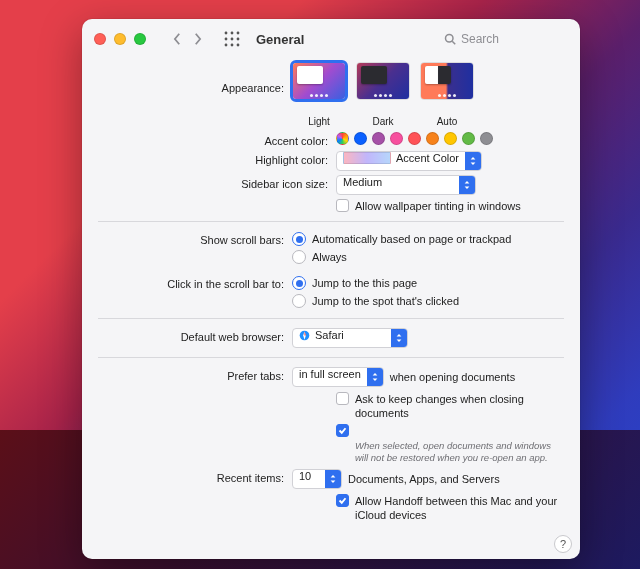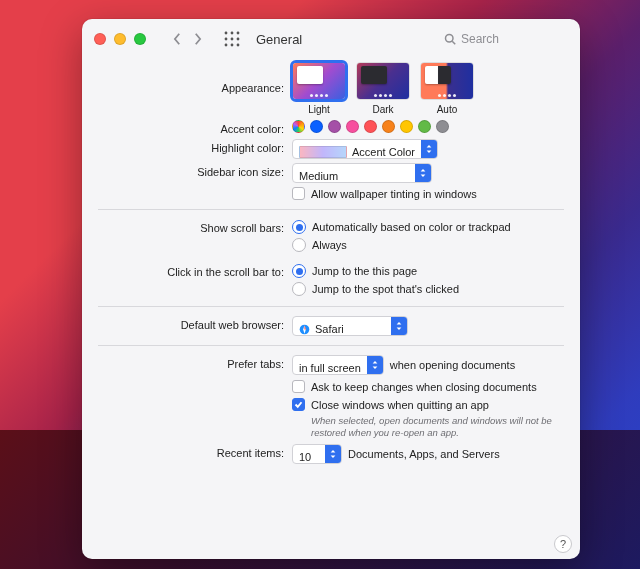--- a/index.html
+++ b/index.html
@@ -12,45 +12,45 @@
   display: flex; flex-direction: column; overflow: hidden; }
 .titlebar { height: 40px; display: flex; align-items: center; padding: 0 12px; gap: 8px; }
 .traffic { display: flex; gap: 8px; }
 .dot { width: 12px; height: 12px; border-radius: 6px; border: 0.5px solid rgba(0,0,0,0.12); }
 .dot.red { background: #ff5f57; } .dot.yellow { background: #febc2e; } .dot.green { background: #28c840; }
 .navbtns { display: flex; gap: 2px; margin-left: 14px; color: #8e8e93; }
 .chev { width: 18px; height: 22px; display: flex; align-items: center; justify-content: center; }
 .chev svg { width: 9px; height: 14px; stroke: #8e8e93; stroke-width: 2; fill: none; }
 .gridicon { margin-left: 10px; color: #555; display: flex; }
 .gridicon svg { width: 16px; height: 16px; }
-.title { font-size: 13px; font-weight: 400; color: #333; margin-left: 8px; }
+.title { font-size: 13px; font-weight: 700; color: #333; margin-left: 8px; }
 .spacer { flex: 1; }
 .search { display: flex; align-items: center; background: transparent; border-radius: 6px; padding: 3px 6px; color: #8e8e93; font-size: 12px; gap: 5px; width: 130px; }
 .search svg { width: 12px; height: 12px; stroke: #8e8e93; stroke-width: 2; fill: none; }
 .content { flex: 1; overflow-y: auto; font-size: 11px; color: #222; }
 .row { display: flex; align-items: flex-start; padding: 3px 22px 3px 0; }
-.row.tight { padding-top: 2px; padding-bottom: 2px; }
+.row.tight { padding-top: 2px; padding-bottom: 2px; padding-left: 44px; }
 .lbl { width: 210px; text-align: right; padding-right: 8px; padding-top: 3px; color: #222; white-space: nowrap; }
 .val { flex: 1; display: flex; flex-direction: column; gap: 2px; }
 .val.h { flex-direction: row; align-items: center; gap: 6px; flex-wrap: wrap; }
 hr.sep { border: none; border-top: 1px solid #d8d8dc; margin: 6px 16px; }
 .apps { display: flex; gap: 10px; }
-.appopt { display: flex; flex-direction: column; align-items: center; gap: 4px; cursor: pointer; }
+.appopt { display: flex; flex-direction: column; align-items: center; gap: 16px; cursor: pointer; }
 .thumb { width: 54px; height: 38px; border-radius: 4px; border: 1px solid rgba(0,0,0,0.1); position: relative; overflow: hidden; }
 .thumb.sel { outline: 3px solid #2f6fef; outline-offset: -1px; }
 .thumb .bg { position: absolute; inset: 0; }
 .thumb .mini { position: absolute; left: 4px; top: 3px; width: 26px; height: 18px; background: #fff; border-radius: 2px; box-shadow: 0 1px 2px rgba(0,0,0,0.3); }
 .thumb.dark .mini { background: #2b2b30; }
 .thumb .dots { position: absolute; bottom: 2px; left: 0; right: 0; display: flex; justify-content: center; gap: 2px; }
 .thumb .dots span { width: 3px; height: 3px; border-radius: 2px; background: rgba(255,255,255,0.9); }
 .apptxt { font-size: 10px; }
 .colors { display: flex; gap: 5px; align-items: center; }
 .cdot { width: 13px; height: 13px; border-radius: 7px; border: 0.5px solid rgba(0,0,0,0.15); cursor: pointer; }
 .cdot.multi { background: conic-gradient(#ff453a, #ff9f0a, #ffd60a, #30d158, #0a84ff, #bf5af2, #ff453a); }
-.sel-wrap { position: relative; display: inline-flex; align-items: flex-end; background: #fff; border: 1px solid #d1d1d6; border-radius: 4px; height: 20px; font-size: 11px; }
+.sel-wrap { position: relative; display: inline-flex; align-items: flex-start; background: #fff; border: 1px solid #d1d1d6; border-radius: 4px; height: 20px; font-size: 11px; }
 .sel-wrap .seltxt { padding: 0 6px; display: flex; align-items: center; gap: 5px; }
 .sel-wrap .selcap { width: 16px; height: 100%; background: #2f6fef; border-radius: 0 3px 3px 0; display: flex; align-items: center; justify-content: center; }
 .sel-wrap .selcap svg { width: 8px; height: 10px; fill: #fff; }
 .hlswatch { width: 48px; height: 12px; background: linear-gradient(90deg, #fbb6c1, #c1b6fb, #b6d6fb); border: 0.5px solid rgba(0,0,0,0.1); border-radius: 1px; }
 .chk { display: flex; align-items: flex-start; gap: 6px; font-size: 11px; line-height: 14px; }
 .chkbox { width: 13px; height: 13px; border: 1px solid #b8b8be; border-radius: 3px; background: #fff; flex-shrink: 0; margin-top: 0; display: flex; align-items: center; justify-content: center; cursor: pointer; }
 .chkbox.on { background: #2f6fef; border-color: #2f6fef; }
 .chkbox.on svg { width: 9px; height: 9px; stroke: #fff; stroke-width: 2.5; fill: none; }
 .radio { display: flex; align-items: center; gap: 6px; font-size: 11px; line-height: 16px; }
 .rdot { width: 14px; height: 14px; border: 1px solid #b8b8be; border-radius: 7px; background: #fff; flex-shrink: 0; display: flex; align-items: center; justify-content: center; cursor: pointer; }
@@ -218,21 +218,21 @@
       </div>
     </div>
 
     <hr class="sep">
 
     <div class="row">
       <div class="lbl">Show scroll bars:</div>
       <div class="val" id="scrollbars-radios">
           <label class="radio">
             <span class="rdot on"></span>
-            <span>Automatically based on color or trackpad</span>
+            <span>Automatically based on page or trackpad</span>
           </label>
           <label class="radio">
             <span class="rdot"></span>
             <span>Always</span>
           </label>
         </div>
     </div>
 
     <div class="row" style="margin-top:4px">
       <div class="lbl">Click in the scroll bar to:</div>
@@ -300,21 +300,20 @@
 
     <div class="row tight">
       <div class="lbl"></div>
       <div class="val">
         <label class="chk">
           <span class="chkbox on">
               <svg viewBox="0 0 12 12">
                 <polyline points="2,6 5,9 10,3"></polyline>
               </svg>
             </span>
-          <span>Close windows when quitting an app</span>
         </label>
         <div class="hint">When selected, open documents and windows will not be restored when you re-open an app.</div>
       </div>
     </div>
 
     <div class="row">
       <div class="lbl">Recent items:</div>
       <div class="val h">
         <div class="sel-wrap" style="width:50px">
           <span class="seltxt" style="flex:1">10</span>
@@ -323,18 +322,28 @@
                 <path d="M5 1 L8 4 L2 4 Z M5 11 L2 8 L8 8 Z"></path>
               </svg>
             </span>
         </div>
         <span>Documents, Apps, and Servers</span>
       </div>
     </div>
 
     <div class="row tight" style="padding-bottom:14px">
       <div class="lbl"></div>
+      <div class="val">
+        <label class="chk">
+          <span class="chkbox on">
+              <svg viewBox="0 0 12 12">
+                <polyline points="2,6 5,9 10,3"></polyline>
+              </svg>
+            </span>
+          <span>Allow Handoff between this Mac and your iCloud devices</span>
+        </label>
+      </div>
     </div>
 
   </div>
 
   <div class="help">?</div>
 </div>
 
 </body></html>

